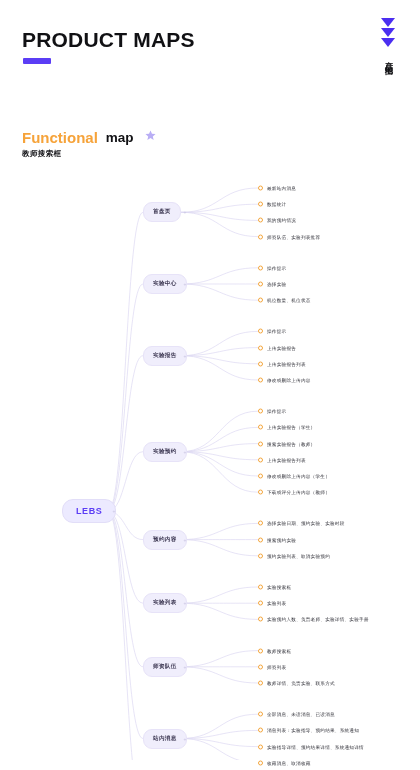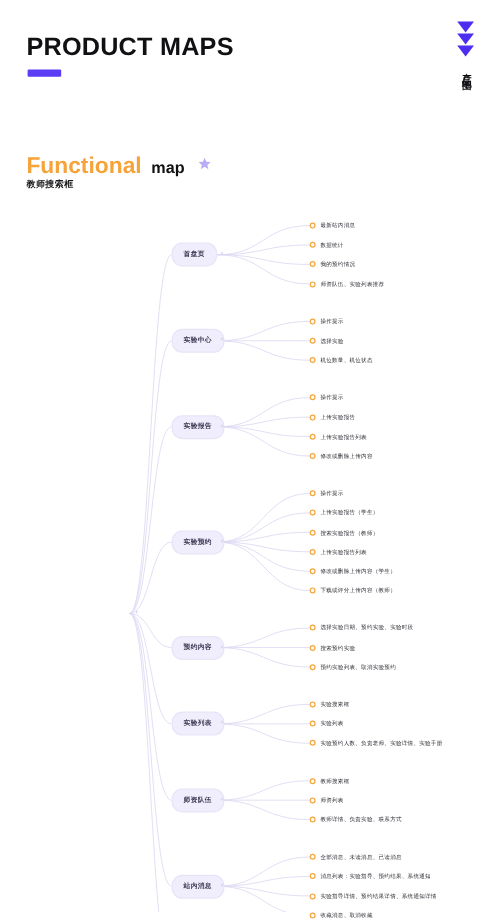--- a/index.html
+++ b/index.html
@@ -38,21 +38,21 @@
     writing-mode: vertical-rl;
     font-size: 8px; font-weight: 700; letter-spacing: 2px;
     color: #111114;
   }
 
   
   .sec-head {
     position: absolute; left: 22px; top: 128px;
     display: flex; align-items: center; gap: 6px;
   }
-  .sec-en-a { font-size: 19px; font-weight: 700; color: #f6a33a; }
+  .sec-en-a { font-size: 15px; font-weight: 700; color: #f6a33a; }
   .sec-en-b { font-size: 13.5px; font-weight: 800; color: #111114; margin-left: 2px;}
   .star-icon { margin-left: 4px; display:block; }
   .sec-cn {
     position: absolute; left: 22px; top: 149px;
     font-size: 7.5px; font-weight: 700; color: #17171b; letter-spacing: 0.4px;
   }
 
   
   .map { position: absolute; left: 0; top: 160px; width: 420px; height: 600px; }
   .map svg.links { position: absolute; left: 0; top: 0; width: 420px; height: 600px; }
@@ -162,20 +162,21 @@
         <path d="M108,351.25 C125.5,351.25 125.5,578.5 143,578.5" fill="none" stroke="#ddd8f2" stroke-width="0.7"></path>
         <path d="M181,578.5 C219.5,578.5 219.5,554.1999999999999 258,554.1999999999999" fill="none" stroke="#ddd8f2" stroke-width="0.7"></path>
         <path d="M181,578.5 C219.5,578.5 219.5,570.4 258,570.4" fill="none" stroke="#ddd8f2" stroke-width="0.7"></path>
         <path d="M181,578.5 C219.5,578.5 219.5,586.5999999999999 258,586.5999999999999" fill="none" stroke="#ddd8f2" stroke-width="0.7"></path>
         <path d="M181,578.5 C219.5,578.5 219.5,602.8 258,602.8" fill="none" stroke="#ddd8f2" stroke-width="0.7"></path>
         <path d="M108,351.25 C125.5,351.25 125.5,650.2 143,650.2" fill="none" stroke="#ddd8f2" stroke-width="0.7"></path>
         <path d="M181,650.2 C219.5,650.2 219.5,634 258,634" fill="none" stroke="#ddd8f2" stroke-width="0.7"></path>
         <path d="M181,650.2 C219.5,650.2 219.5,650.2 258,650.2" fill="none" stroke="#ddd8f2" stroke-width="0.7"></path>
         <path d="M181,650.2 C219.5,650.2 219.5,666.4 258,666.4" fill="none" stroke="#ddd8f2" stroke-width="0.7"></path>
       </svg>
+  <div class="node node-root" style="left: 62px; top: 351.25px;">LEBS</div>
       <div class="plus-mark" style="left: 114px; top: 351.25px;">+</div>
       <div class="node node-l2" style="left: 143px; top: 52.3px;">首盘页</div>
       <div class="plus-mark" style="left: 185px; top: 52.3px;">+</div>
       <div class="node node-l3" style="left: 258px; top: 28px;">
         <span class="leaf-dot"></span>
         <span>最新站内消息</span>
       </div>
       <div class="node node-l3" style="left: 258px; top: 44.2px;">
         <span class="leaf-dot"></span>
         <span>数据统计</span>

